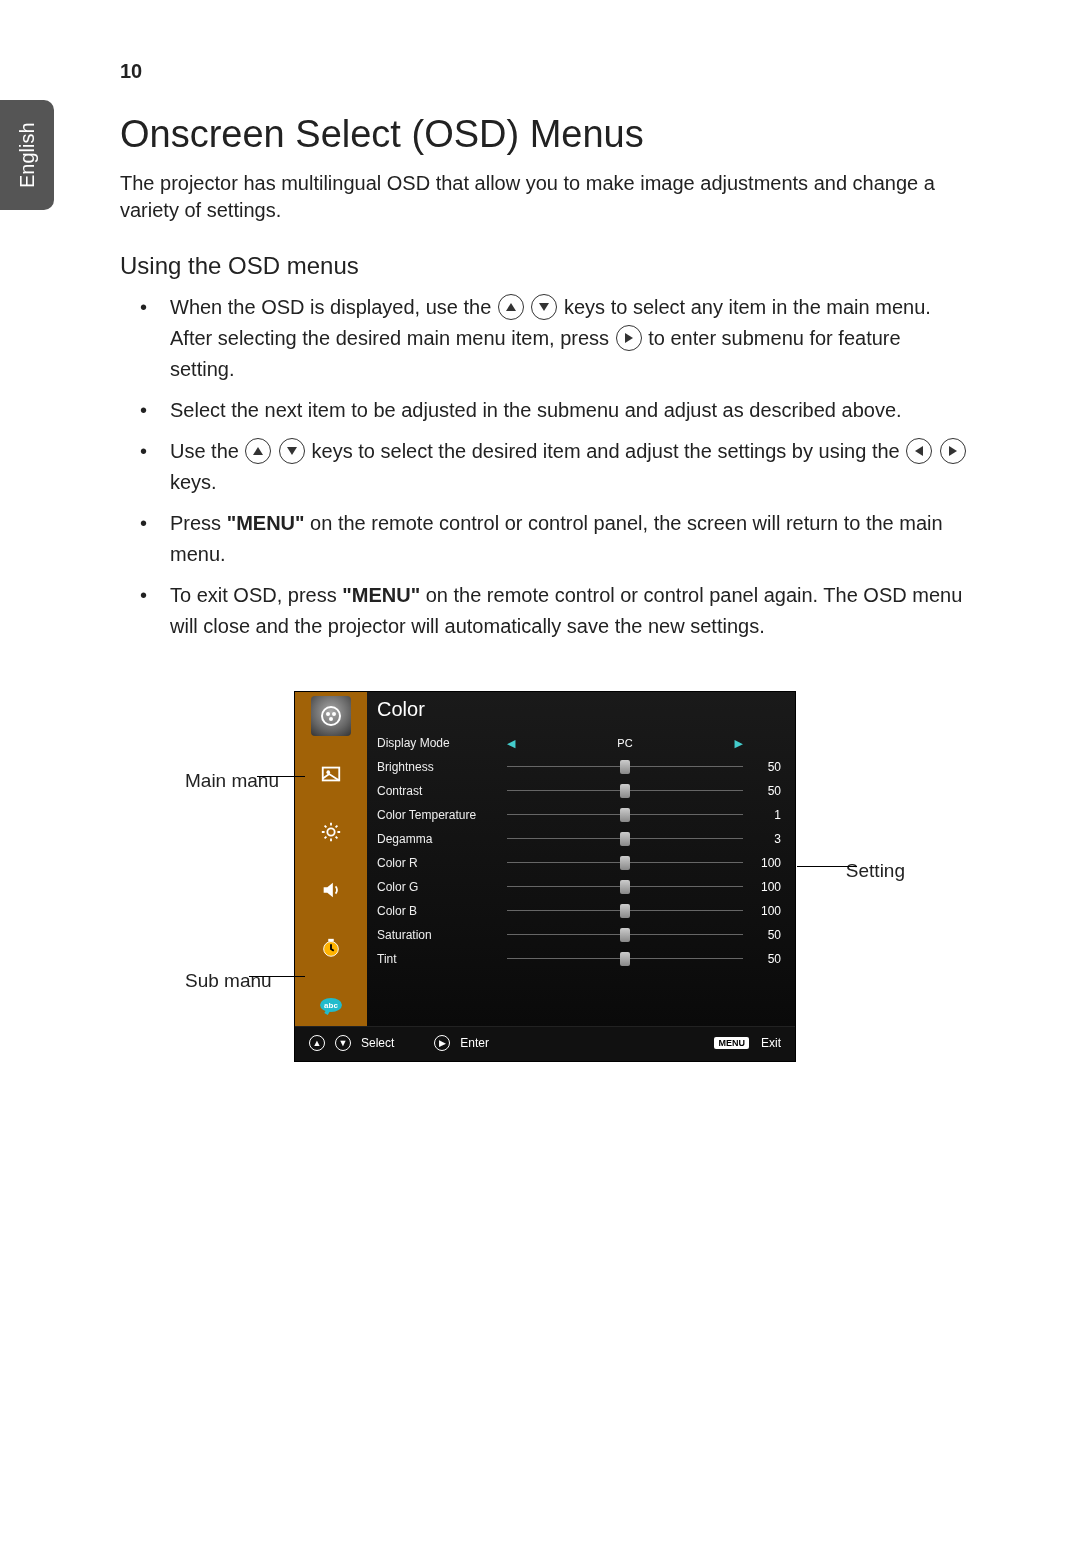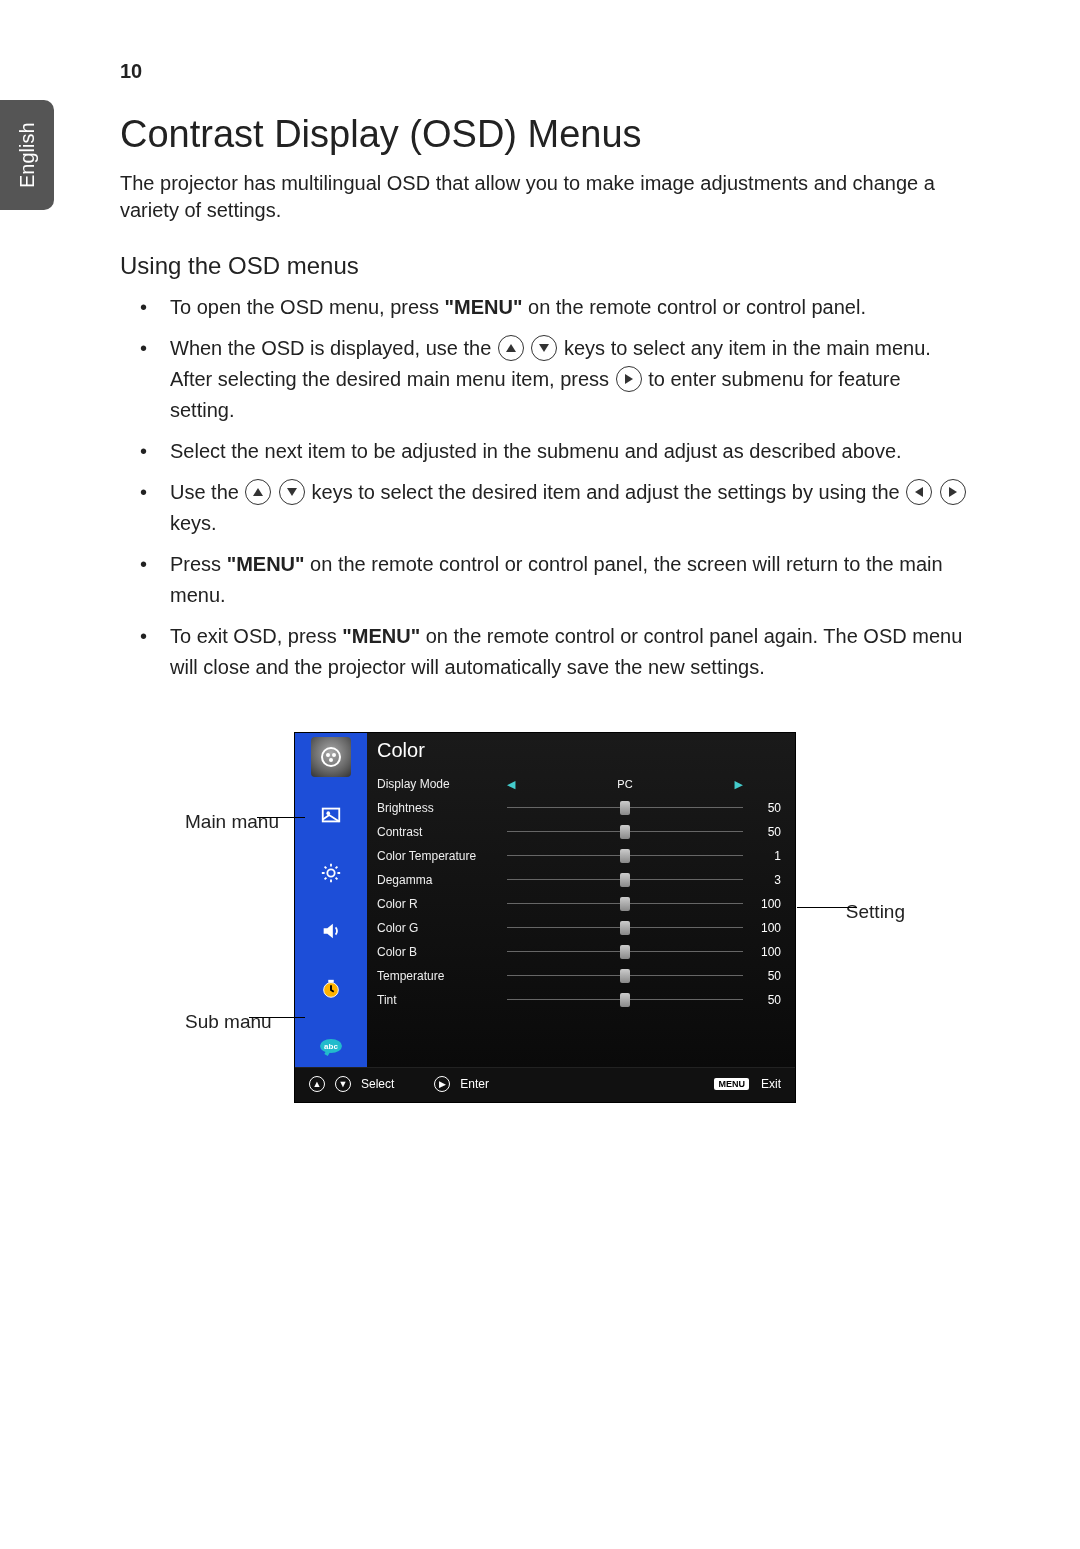--- a/index.html
+++ b/index.html
@@ -133,21 +133,21 @@
     font-weight: bold;
     font-size: 26px;
     color: #fff;
     letter-spacing: -1px;
   }
   .osd-body {
     display: flex;
   }
   .osd-side {
     width: 72px;
-    background: #1d4ed8;
+    background: #a16207;
     display: flex;
     flex-direction: column;
     align-items: center;
     padding-top: 4px;
     gap: 18px;
   }
   .osd-side .ico {
     width: 40px;
     height: 40px;
     display: flex;
@@ -251,30 +251,27 @@
   }
 </style>
 </head>
 <body>
 
 <div class="side-tab">English</div>
 
 <div class="page">
   <div class="page-number">10</div>
 
-  <h1>Contrast Display (OSD) Menus</h1>
+  <h1>Onscreen Select (OSD) Menus</h1>
 
   <div class="intro">The projector has multilingual OSD that allow you to make image adjustments and change a variety of settings.</div>
 
   <h2>Using the OSD menus</h2>
 
   <ul class="bullets">
-    <li>
-      <span>To open the OSD menu, press </span><b>"MENU"</b><span> on the remote control or control panel.</span>
-    </li>
     <li>
       <span>When the OSD is displayed, use the </span>
       <span class="key-circle">
           <span class="tri tri-up"></span>
         </span>
       <span class="key-circle">
           <span class="tri tri-down"></span>
         </span>
       <span> keys to select any item in the main menu. After selecting the desired main menu item, press </span>
       <span class="key-circle">
@@ -420,21 +417,21 @@
                   <div class="osd-value">100</div>
                 </div>
                 <div class="osd-row">
                   <div class="osd-label">Color B</div>
                   <div class="osd-slider">
                     <div class="osd-thumb" style="left: 50%;"></div>
                   </div>
                   <div class="osd-value">100</div>
                 </div>
                 <div class="osd-row">
-                  <div class="osd-label">Temperature</div>
+                  <div class="osd-label">Saturation</div>
                   <div class="osd-slider">
                     <div class="osd-thumb" style="left: 50%;"></div>
                   </div>
                   <div class="osd-value">50</div>
                 </div>
                 <div class="osd-row">
                   <div class="osd-label">Tint</div>
                   <div class="osd-slider">
                     <div class="osd-thumb" style="left: 50%;"></div>
                   </div>

